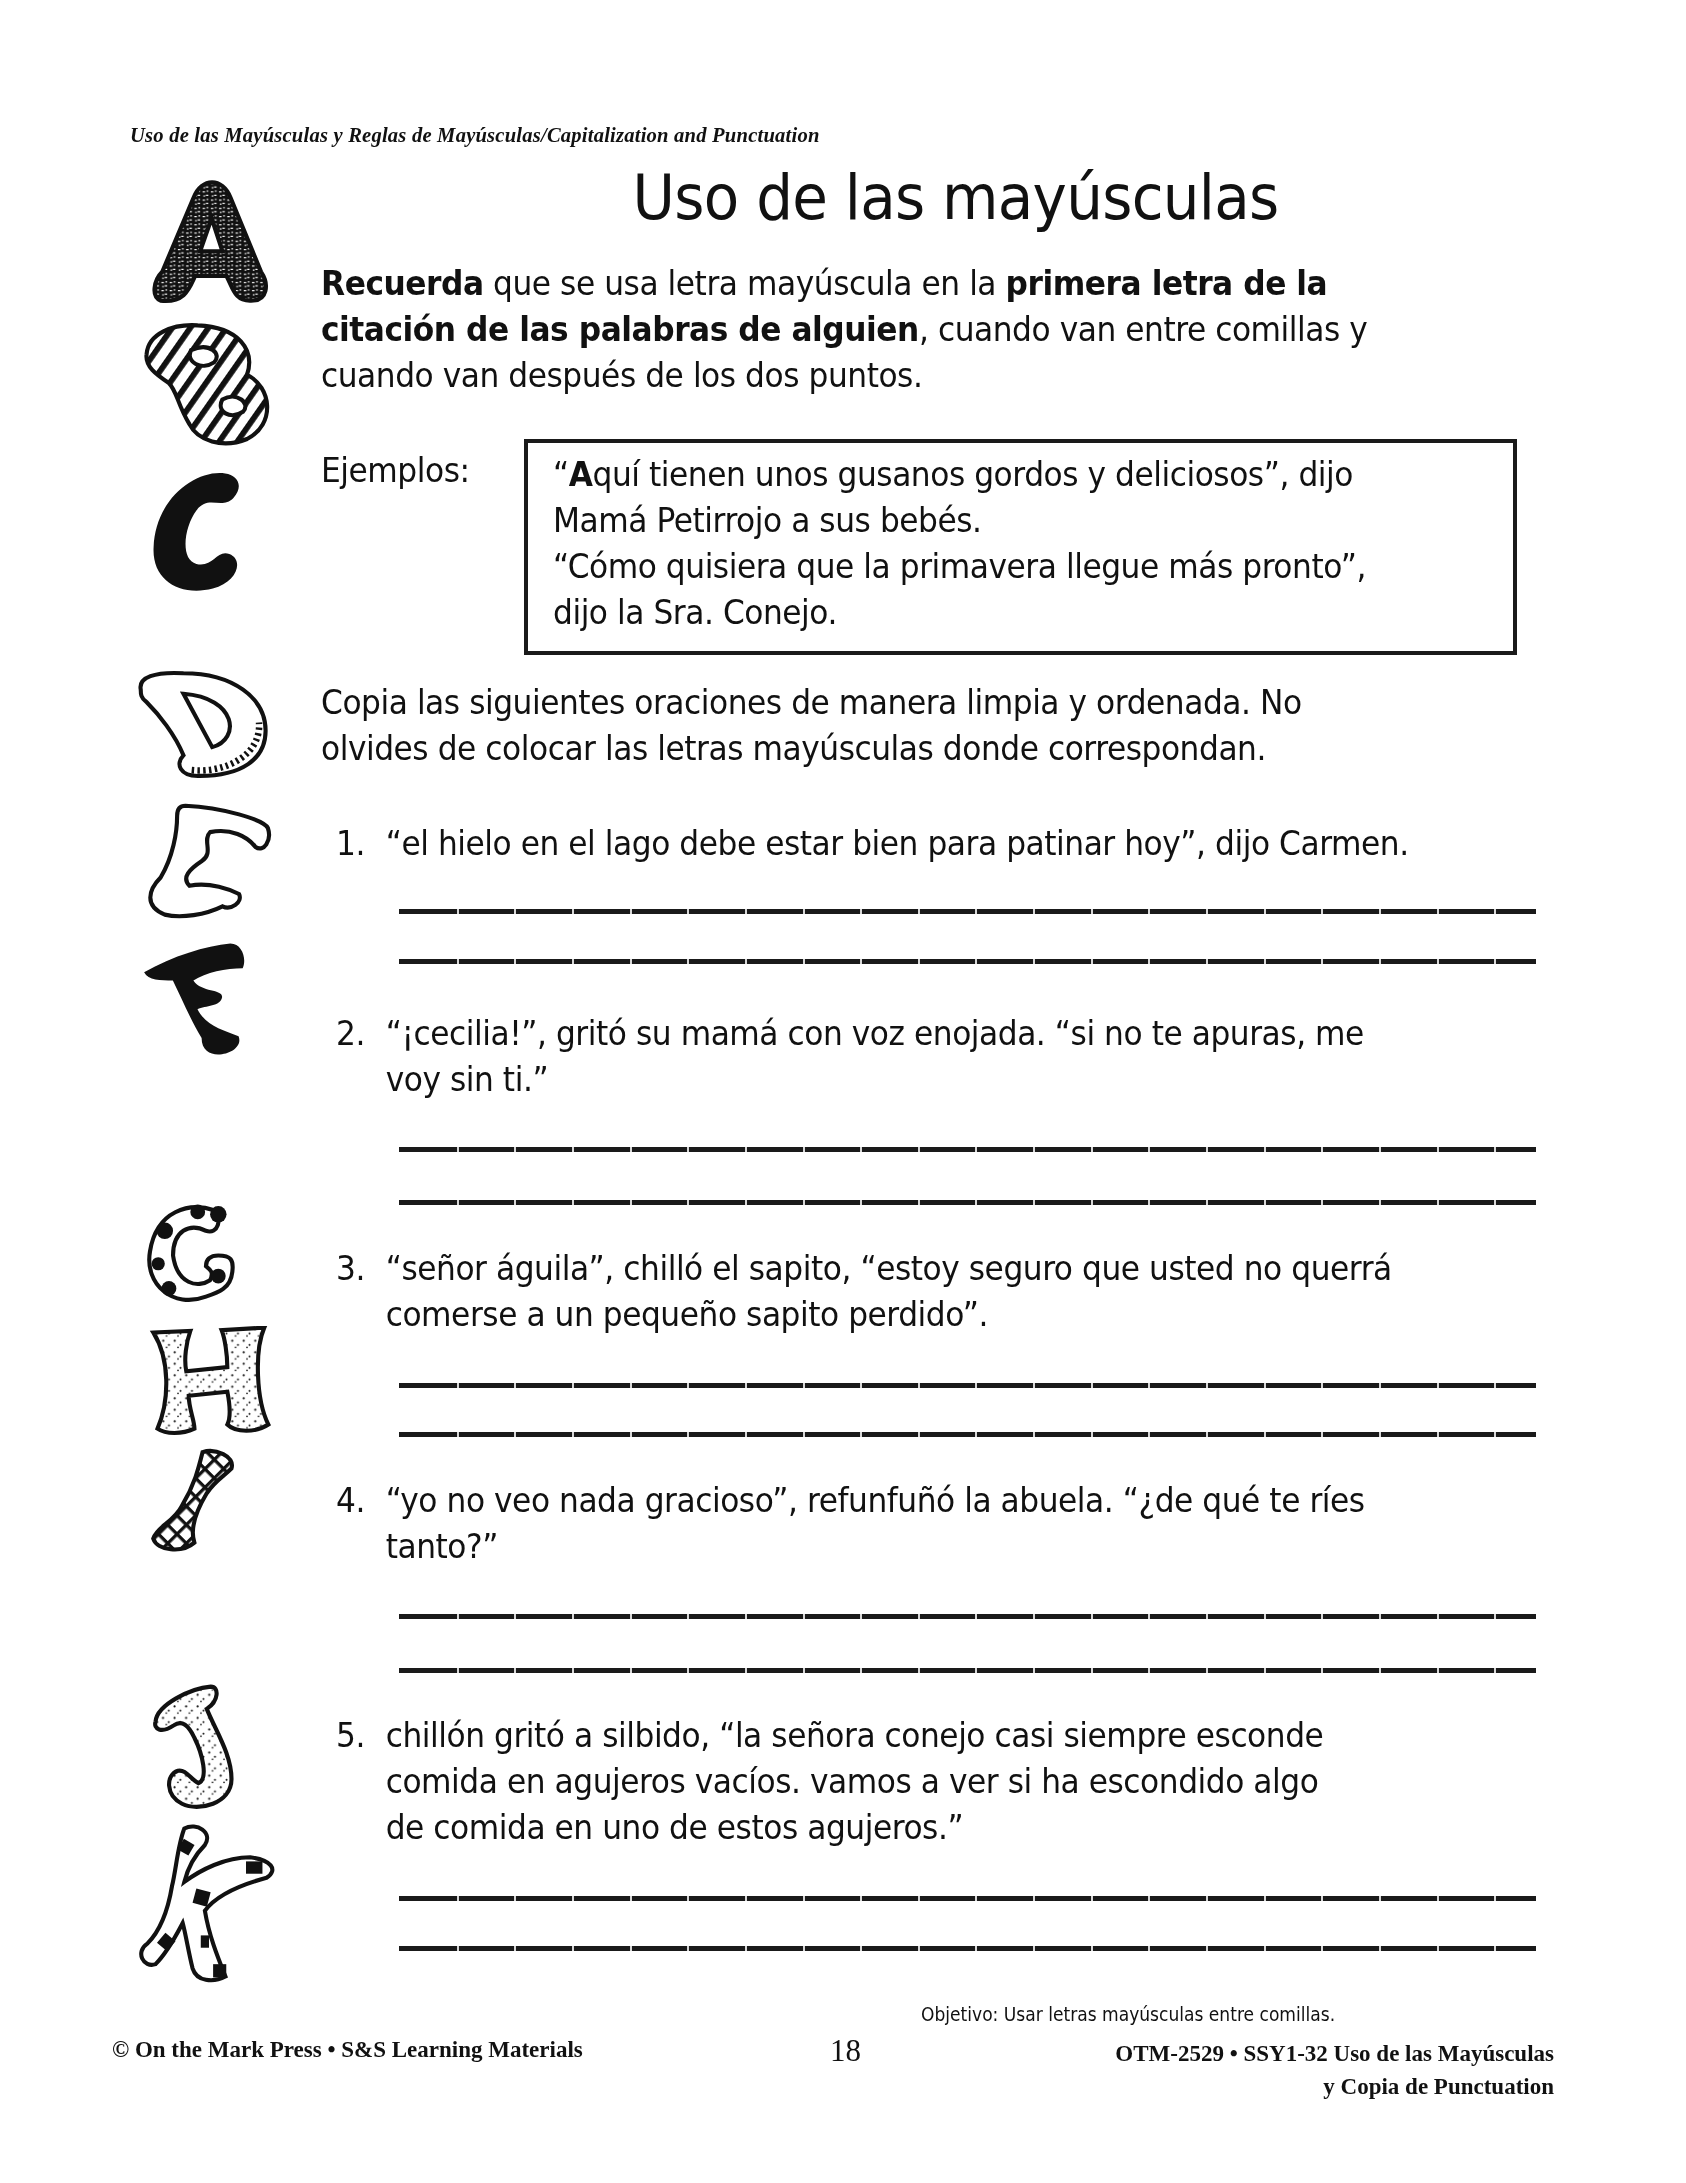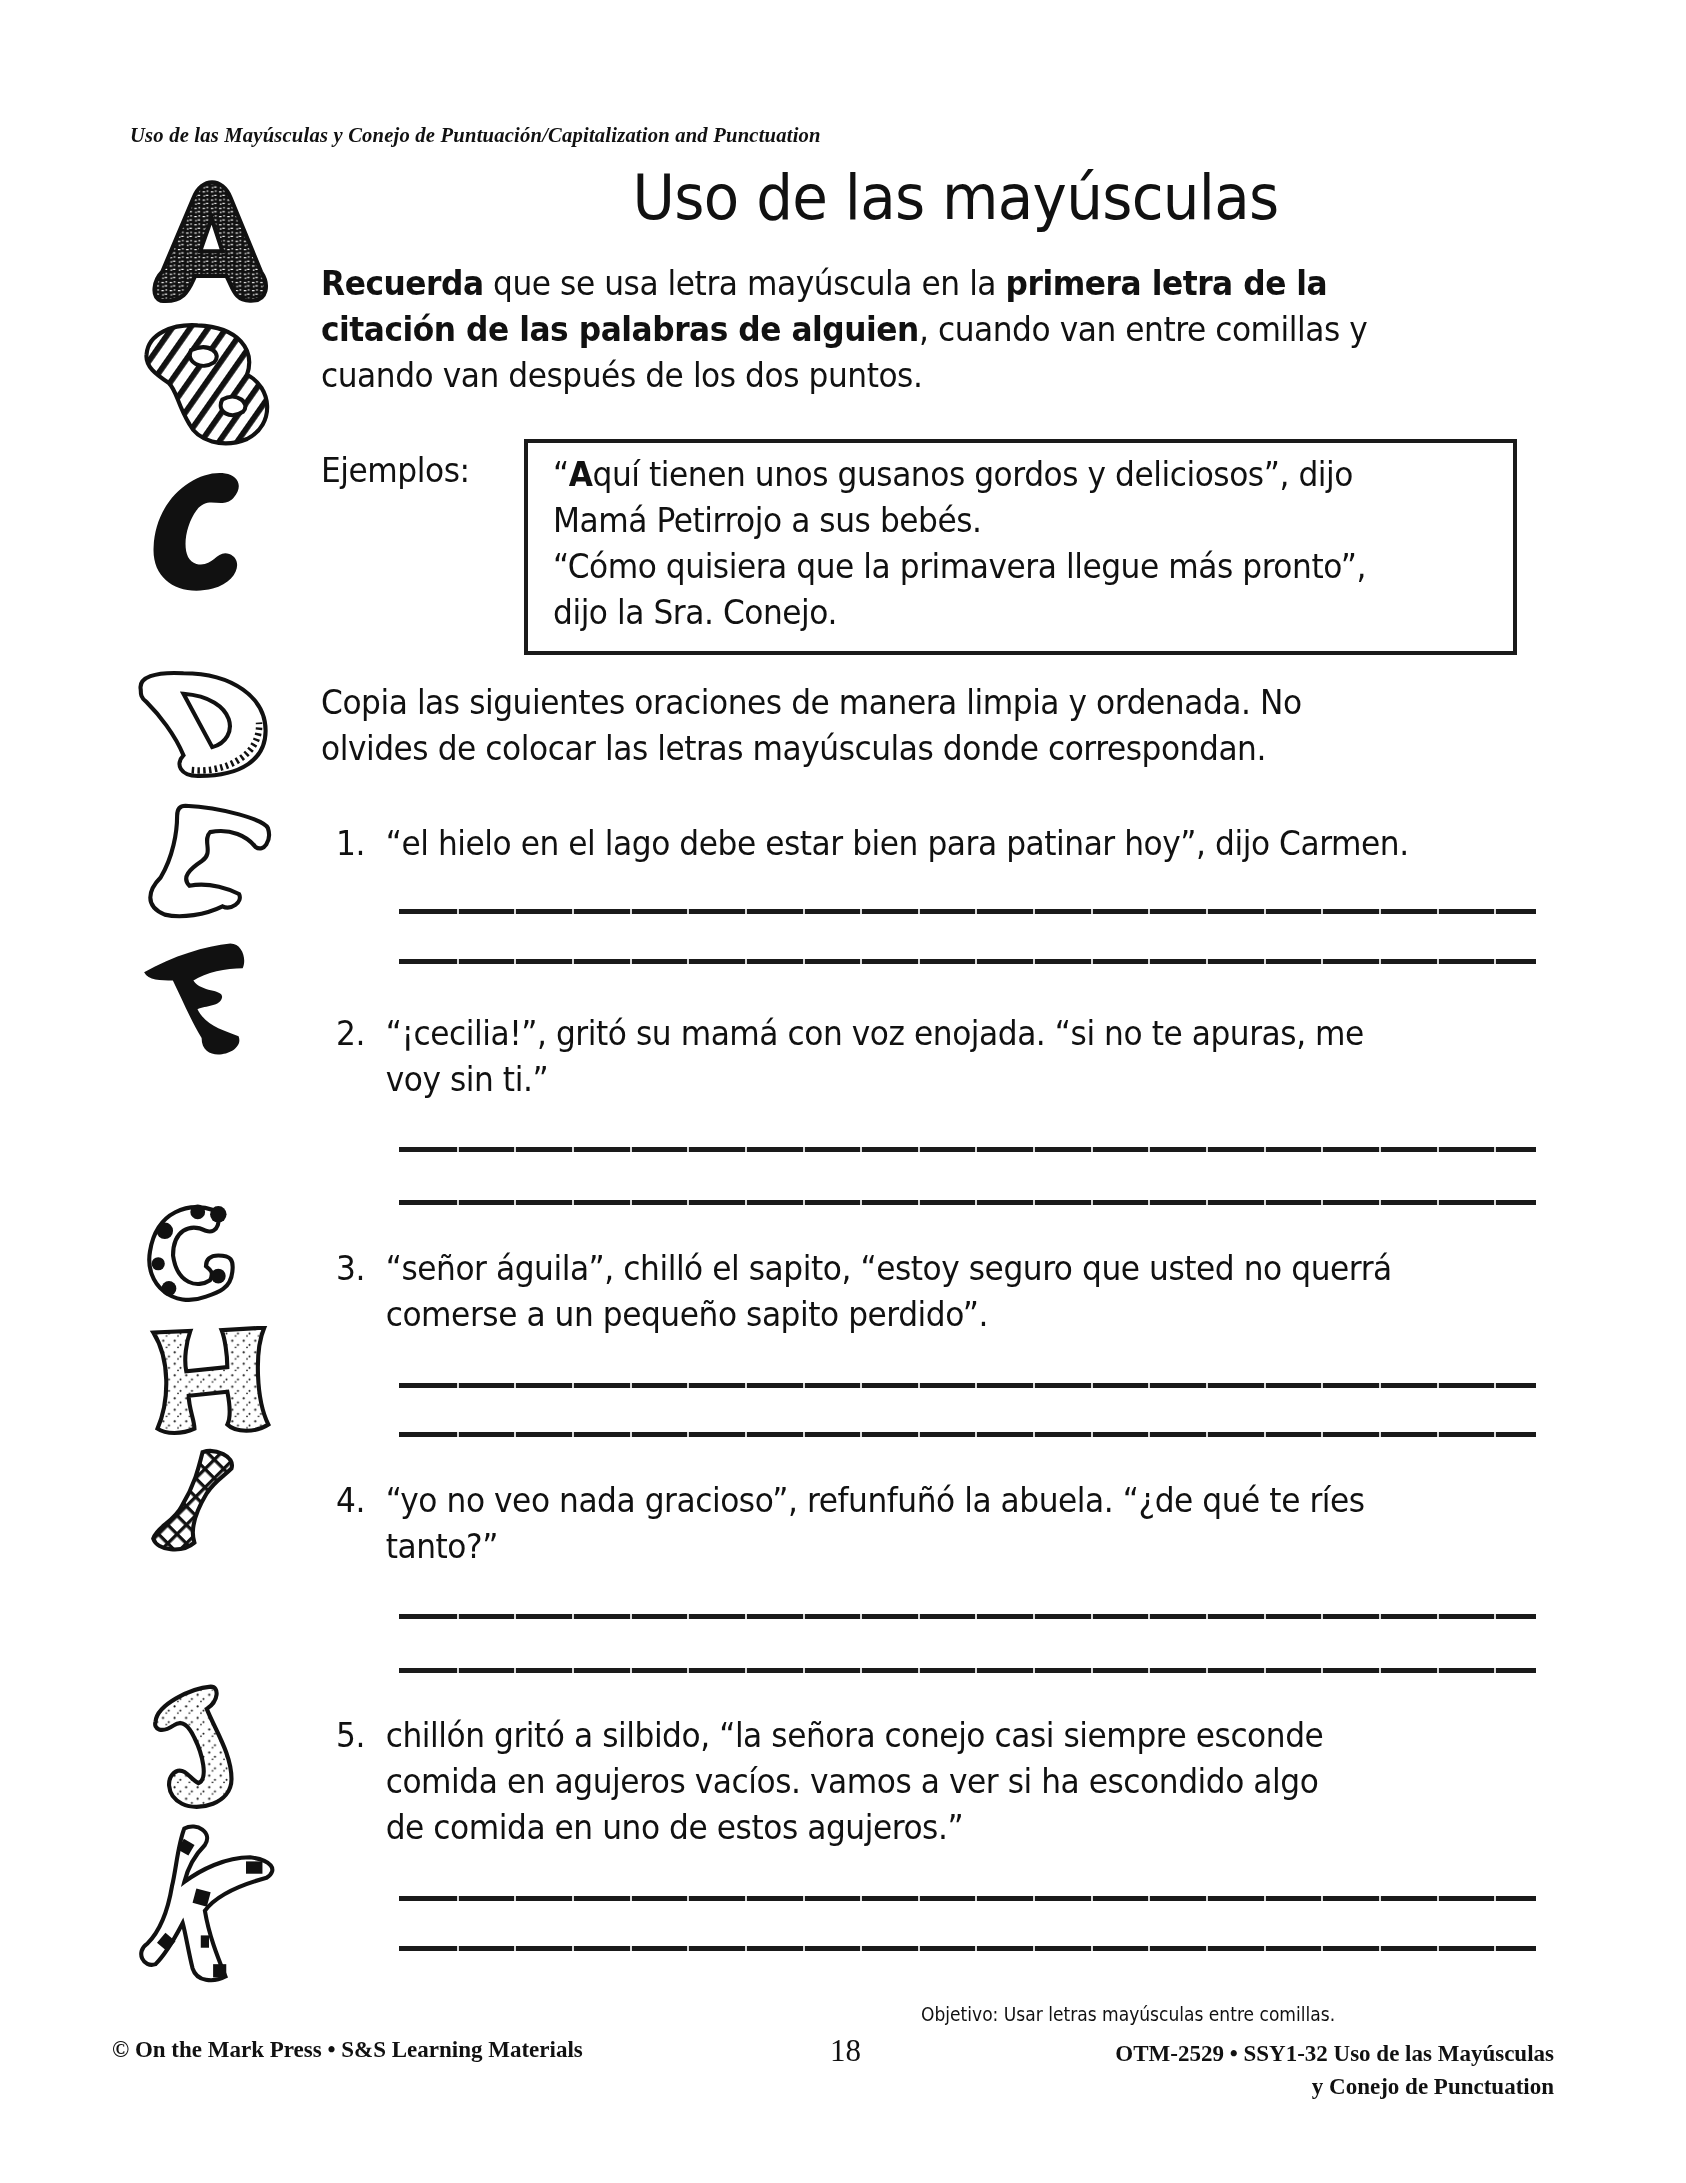--- a/index.html
+++ b/index.html
@@ -28,21 +28,21 @@
   .objective { left: 921px; top: 2003px; font-family: "DejaVu Sans", sans-serif; font-size: 19px; white-space: nowrap;
          transform: scaleX(0.9); transform-origin: 0 0; }
   .footer-left { left: 112px; top: 2037px; font-family: "Liberation Serif", serif; font-weight: bold; font-size: 23px; white-space: nowrap; }
   .page-num { left: 830px; top: 2033px; font-family: "Liberation Serif", serif; font-size: 31px; }
   .footer-right { right: 133px; top: 2037px; font-family: "Liberation Serif", serif; font-weight: bold; font-size: 23px;
          text-align: right; line-height: 33px; white-space: nowrap; }
 </style>
 </head>
 <body>
 
-<div class="abs header-caption">Uso de las Mayúsculas y Conejo de Puntuación/Capitalization and Punctuation</div>
+<div class="abs header-caption">Uso de las Mayúsculas y Reglas de Mayúsculas/Capitalization and Punctuation</div>
 
 <div class="abs title">Uso de las mayúsculas</div>
 
 <div class="abs letter-col">
 
   <svg class="deco" style="left:11.5px;top:0px" width="132" height="140" viewBox="0 0 160 170">
     <defs>
       <pattern id="tex" width="10" height="10" patternUnits="userSpaceOnUse">
         <rect width="10" height="10" fill="#111"></rect>
         <path d="M1 3 h3 M5 7 h3 M2 8 h2 M6 2 h2" stroke="#fff" stroke-width="1.4"></path>
@@ -393,15 +393,15 @@
     <span class="tick" style="left: 980px;"></span>
     <span class="tick" style="left: 1038px;"></span>
     <span class="tick" style="left: 1095px;"></span>
   </div>
 
 <div class="abs objective">Objetivo: Usar letras mayúsculas entre comillas.</div>
 <div class="abs footer-left">© On the Mark Press • S&amp;S Learning Materials</div>
 <div class="abs page-num">18</div>
 <div class="abs footer-right">
   <div>OTM-2529 • SSY1-32 Uso de las Mayúsculas</div>
-  <div>y Conejo de Punctuation</div>
+  <div>y Copia de Punctuation</div>
 </div>
 
 
 </body></html>

